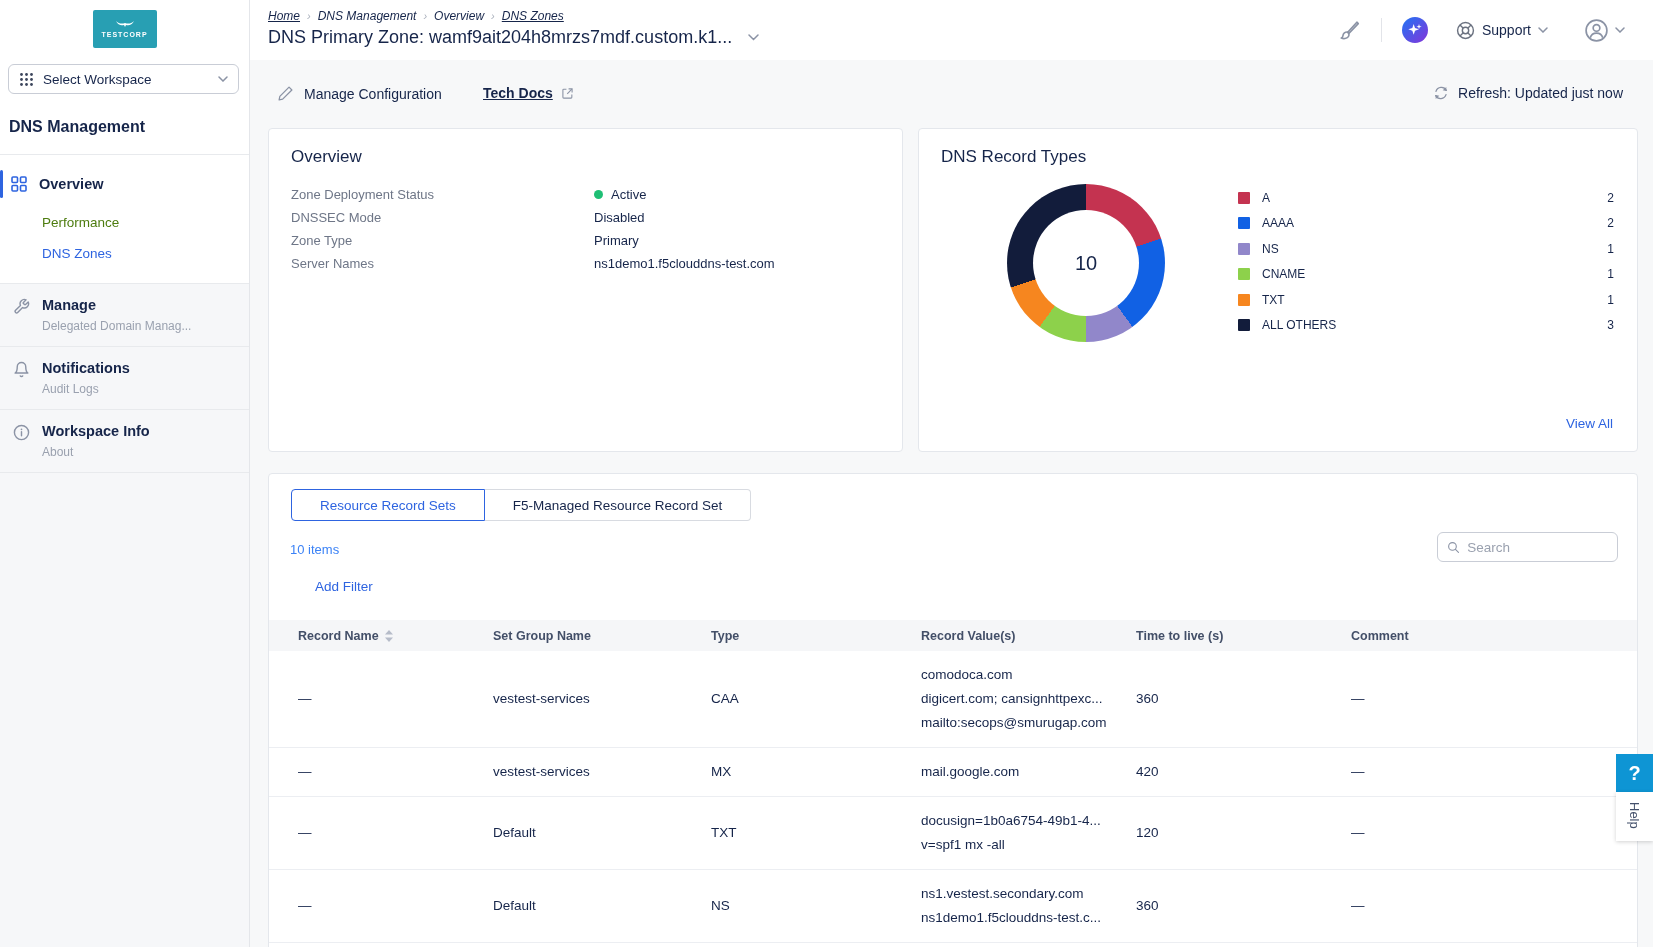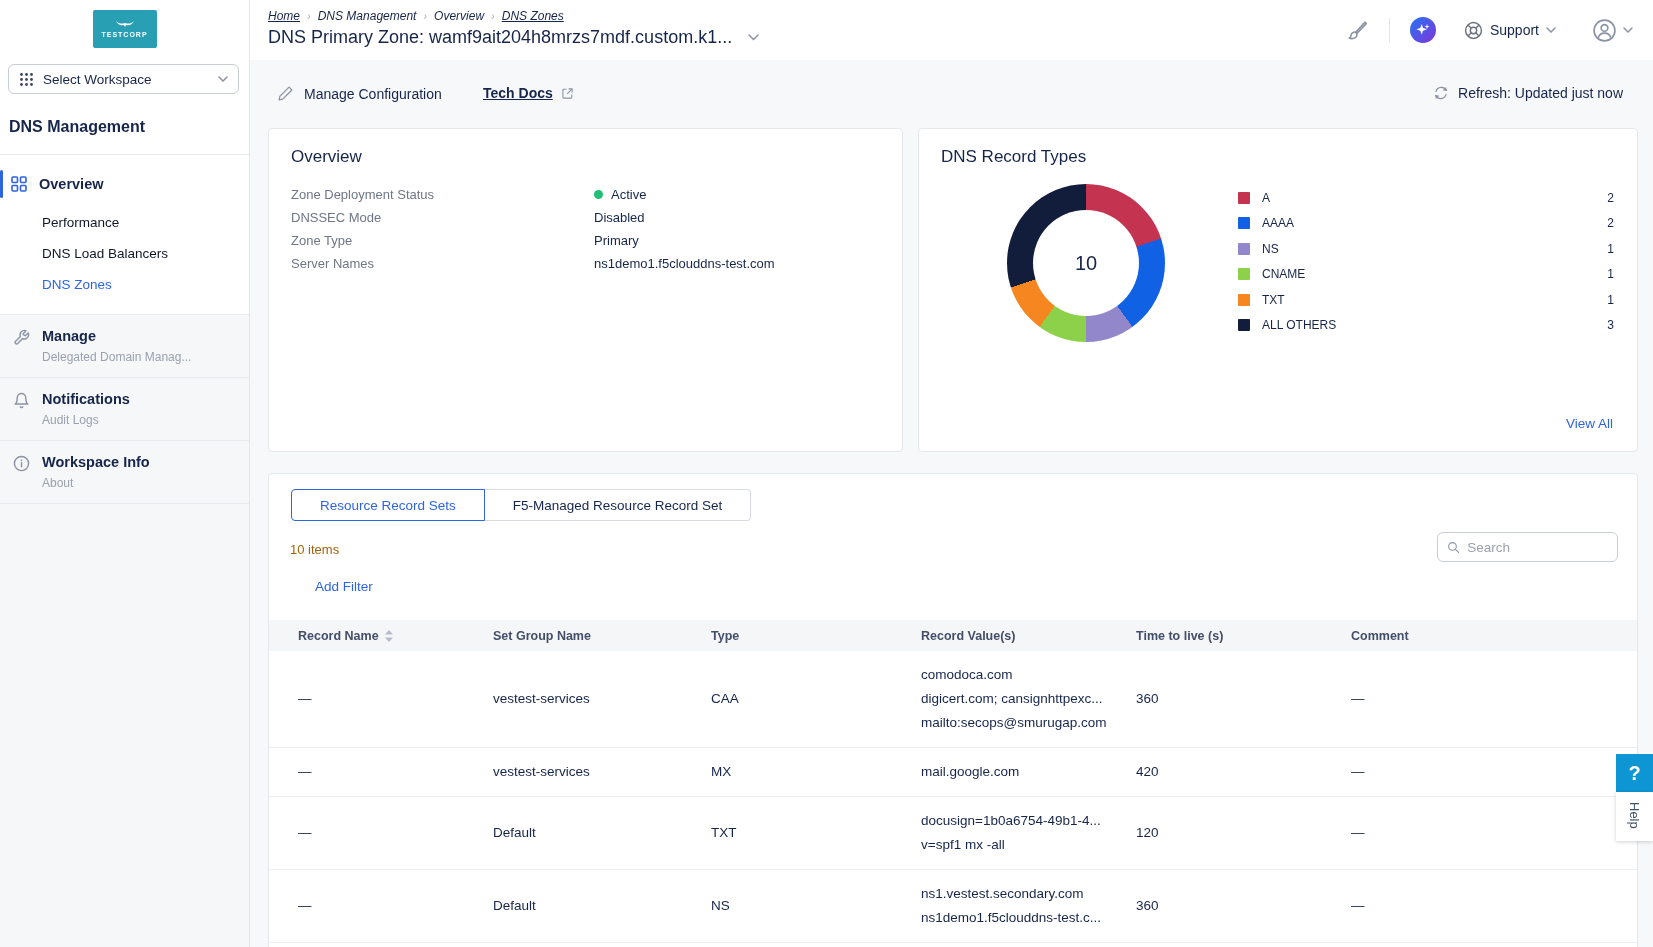--- a/index.html
+++ b/index.html
@@ -33,37 +33,37 @@
   .nav-main {
     display:flex; align-items:center; gap:12px; height:34px; margin-top:12px;
     padding-left:11px; position:relative; cursor:pointer;
   }
   .nav-main .active-bar {
     position:absolute; left:0; top:3px; bottom:3px; width:3px; background:#2e64e0; border-radius:2px;
   }
   .nav-main-label { font-size:14.5px; font-weight:600; }
   .sub-items { list-style:none; margin:6px 0 14px 0; }
   .sub-items li {
-    font-size:13.5px; padding:8px 0 8px 42px; color:#0f172a; cursor:pointer;
+    font-size:13.5px; padding:8px 0 8px 42px; color:#4d7c0f; cursor:pointer;
   }
   .sub-items li.active { color:#2e64e0; }
   .side-lower { background:#f6f7f9; border-top:1px solid #e8eaed; flex:1; }
   .side-section { position:relative; padding:13px 0 13px 42px; border-bottom:1px solid #e8eaed; cursor:pointer; }
   .side-section .sec-icon { position:absolute; left:13px; top:14px; }
   .sec-label { font-size:14.5px; font-weight:600; }
   .sec-sub { font-size:12px; color:#9aa1af; margin-top:6px; }
   
   .topbar { position:absolute; left:250px; top:0; width:1403px; height:60px; background:#fff; }
   .breadcrumb { position:absolute; left:18px; top:9px; font-size:12px; display:flex; gap:7px; align-items:center;font-style:italic; }
   .crumb { color:#16254a; }
   .crumb.link { text-decoration:underline; cursor:pointer; }
   .crumb-sep { color:#aab0bc; font-size:11px; }
   .page-title-row { position:absolute; left:18px; top:27px; display:flex; align-items:center; gap:16px; }
   .page-title { font-size:18px; color:#16254a; }
-  .top-icons { position:absolute; right:20px; top:0; height:60px; display:flex; align-items:center; gap:20px; }
+  .top-icons { position:absolute; right:28px; top:0; height:60px; display:flex; align-items:center; gap:20px; }
   .vdiv { width:1px; height:24px; background:#e2e4e9; }
   .ai-btn {
     width:26px; height:26px; border-radius:50%;
     background:linear-gradient(135deg,#2f6bf0 15%,#7a3bdc 90%);
     display:flex; align-items:center; justify-content:center; cursor:pointer; margin-right:8px;
   }
   .support-group { display:flex; align-items:center; gap:7px; cursor:pointer; margin-right:16px; }
   .support-label { font-size:14px; }
   .account-group { display:flex; align-items:center; gap:6px; cursor:pointer; }
   
@@ -99,21 +99,21 @@
   
   .table-card { left:268px; top:473px; width:1370px; height:560px; }
   .tabs { position:absolute; left:22px; top:15px; display:flex;border-radius:8px; }
   .tab {
     height:32px; padding:0 28px; display:flex; align-items:center; font-size:13.5px;
     border:1px solid #d8dbe1; background:#fff; cursor:pointer; color:#16254a;
   }
   .tab:first-child { border-radius:4px 0 0 4px; }
   .tab:last-child { border-radius:0 4px 4px 0; border-left:none; }
   .tab.active { border:1px solid #2e64e0; color:#2e64e0; z-index:2; }
-  .items-count { position:absolute; left:21px; top:68px; font-size:13px; color:#a16207; }
+  .items-count { position:absolute; left:21px; top:68px; font-size:13px; color:#3b82f6; }
   .search-box {
     position:absolute; left:1168px; top:58px; width:181px; height:30px;
     border:1px solid #c9cdd6; border-radius:6px; background:#fff;
     display:flex; align-items:center; padding:0 9px; gap:7px;
   }
   .search-box input {
     border:none; outline:none; font-size:13.5px; width:100%;
     font-family:"Liberation Sans", sans-serif; color:#16254a; background:transparent;
   }
   .search-box input::placeholder { color:#9aa1af; }
@@ -186,21 +186,20 @@
           <rect x="9.5" y="1" width="5.5" height="5.5" rx="1"></rect>
         <rect x="1" y="9.5" width="5.5" height="5.5" rx="1"></rect>
           <rect x="9.5" y="9.5" width="5.5" height="5.5" rx="1"></rect>
       </g>
     </svg>
     <span class="nav-main-label">Overview</span>
   </div>
 
   <ul class="sub-items" id="overview-subitems">
       <li>Performance</li>
-      <li>DNS Load Balancers</li>
       <li class="active">DNS Zones</li>
     </ul>
 
   <div class="side-lower">
     <div class="side-section">
       <svg class="sec-icon" width="17" height="17" viewBox="0 0 24 24">
         <path d="M14.7 6.3a1 1 0 0 0 0 1.4l1.6 1.6a1 1 0 0 0 1.4 0l3.77-3.77a6 6 0 0 1-7.94 7.94l-6.91 6.91a2.12 2.12 0 0 1-3-3l6.91-6.91a6 6 0 0 1 7.94-7.94l-3.76 3.76z" fill="none" stroke="#8b93a5" stroke-width="2" stroke-linecap="round" stroke-linejoin="round"></path>
       </svg>
       <div class="sec-label">Manage</div>
       <div class="sec-sub">Delegated Domain Manag...</div>

